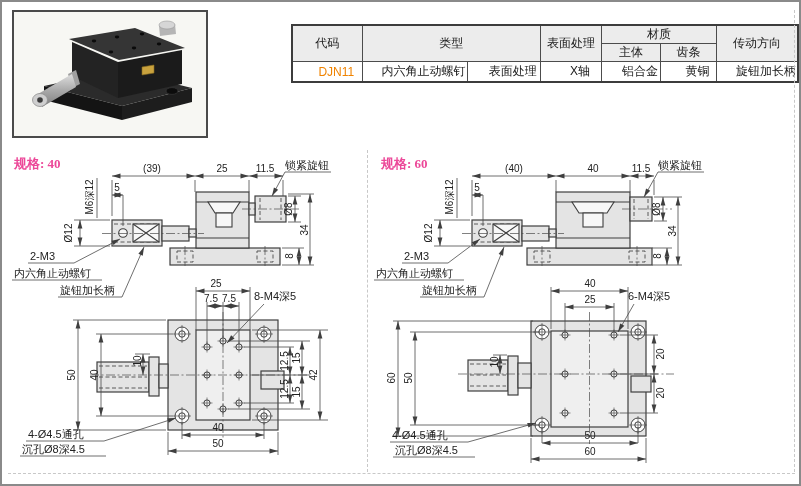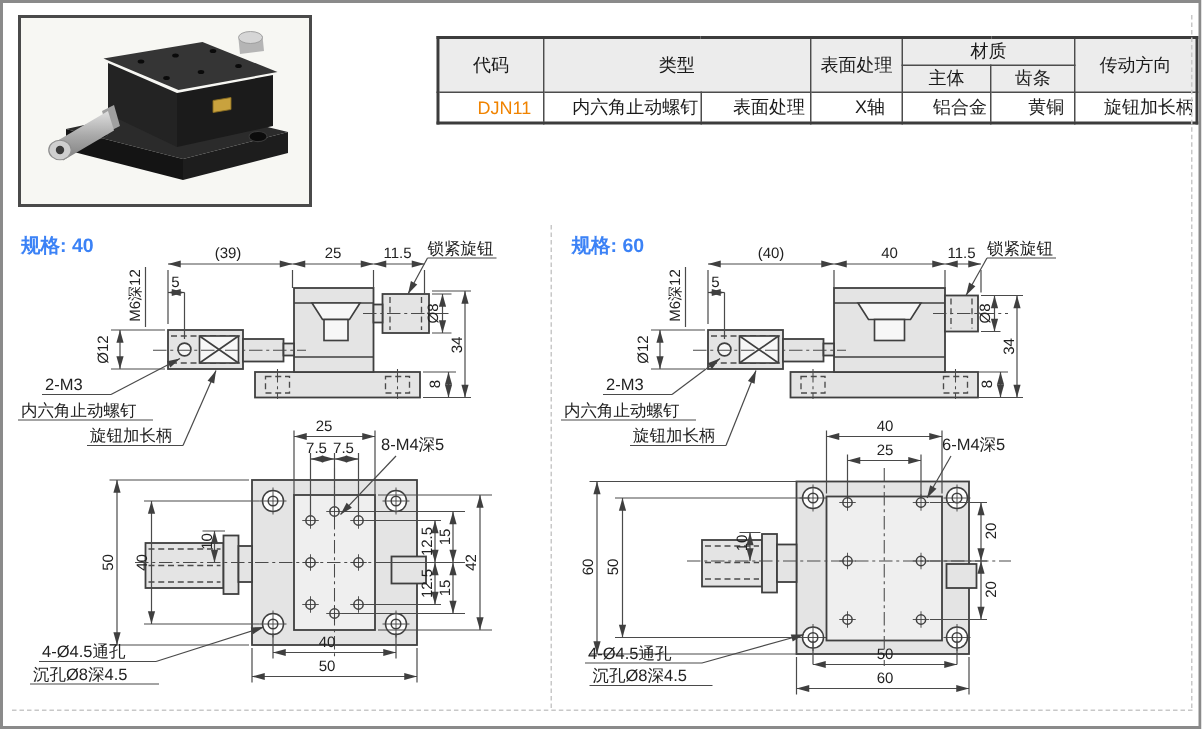--- a/index.html
+++ b/index.html
@@ -8,21 +8,21 @@
           font-family:"Liberation Sans","DejaVu Sans",sans-serif; }
   .photo-frame { position:absolute; left:10px; top:8px; width:196px; height:128px;
                  box-sizing:border-box; border:2px solid #4a4a4a; background:#f7f7f3; }
   .spec-table { position:absolute; left:289px; top:22px; border-collapse:collapse;
                 table-layout:fixed; font-size:12px; color:#1a1a1a; border:2px solid #3c3c3c; }
   .spec-table th, .spec-table td { border:1px solid #4c4c4c; text-align:center;
                 padding:0 1px; font-weight:normal; overflow:hidden; white-space:nowrap; }
   .spec-table th { background:#ececec; height:16px; }
   .spec-table td { height:19px; background:#fff;padding-left:19px; }
   .code-cell { color:#f08300; font-weight:bold; }
-  .section-title { position:absolute; color:#3b82f6; font-weight:bold; font-size:13px; }
+  .section-title { position:absolute; color:#ec4899; font-weight:bold; font-size:13px;font-family:Liberation Serif, serif; }
   .vdiv { position:absolute; border-left:1px dashed #c8c8c8; width:0; }
   .hdiv { position:absolute; border-top:1px dashed #c8c8c8; height:0; }
   svg { position:absolute; }
   svg text { font-family:"Liberation Sans","DejaVu Sans",sans-serif; }
   text.d   { font-size:10px; fill:#222; text-anchor:middle; }
   text.lab { font-size:11px; fill:#222; }
   .tn { stroke:#4a4a4a; stroke-width:0.8; fill:none; }
   .hd { stroke:#4a4a4a; stroke-width:0.9; fill:none; stroke-dasharray:4 2.5; }
   .cl { stroke:#4a4a4a; stroke-width:0.7; fill:none; stroke-dasharray:9 2.5 2 2.5; }
   .hl { stroke:#3f3f3f; stroke-width:1.1; fill:none; }

